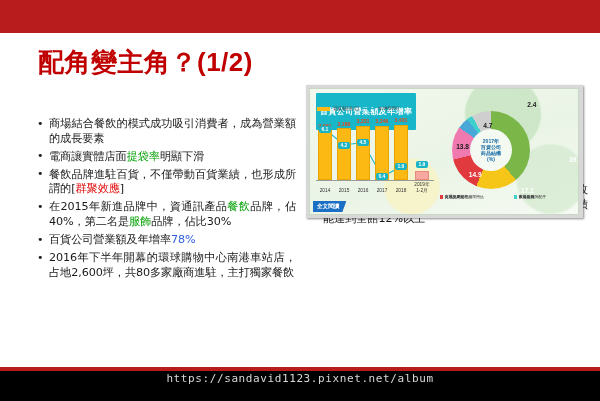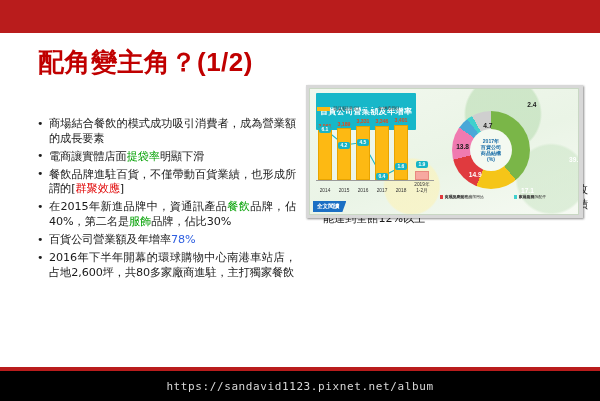--- a/index.html
+++ b/index.html
@@ -79,21 +79,21 @@
   
   .pie-leg{position:absolute;font-size:3.9px;color:#333;line-height:5.4px;white-space:nowrap;}
   .pie-leg i{display:inline-block;width:3.2px;height:3.2px;margin-right:1.6px;vertical-align:middle;}
 
   
   #read-tab{position:absolute;left:3px;bottom:2px;background:#1b6fc4;color:#fff;font-size:5.6px;
             padding:1.5px 7px 1.5px 4px;font-weight:700;
             clip-path:polygon(0 0,100% 0,88% 100%,0 100%);}
 
   
-  #watermark{position:absolute;left:0;top:380px;width:600px;text-align:center;
+  #watermark{position:absolute;left:0;top:372px;width:600px;text-align:center;
              color:#d8d8d8;font-family:"DejaVu Sans Mono","Liberation Mono",monospace;
              font-size:11px;letter-spacing:.6px;}
 </style>
 </head>
 <body>
 
 <div id="viewport">
 
   <div id="slide">
 

